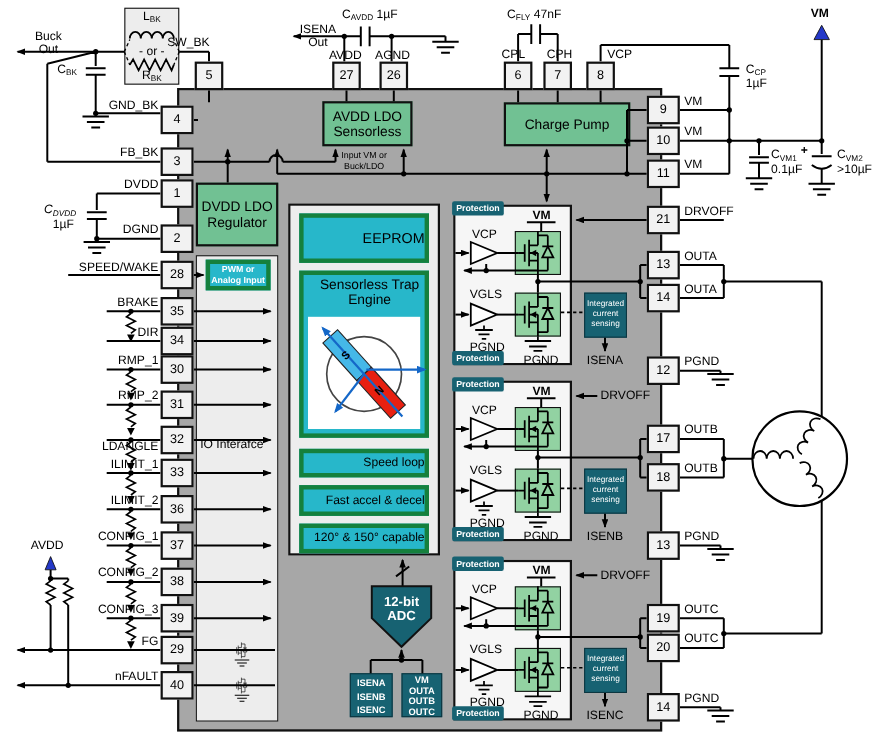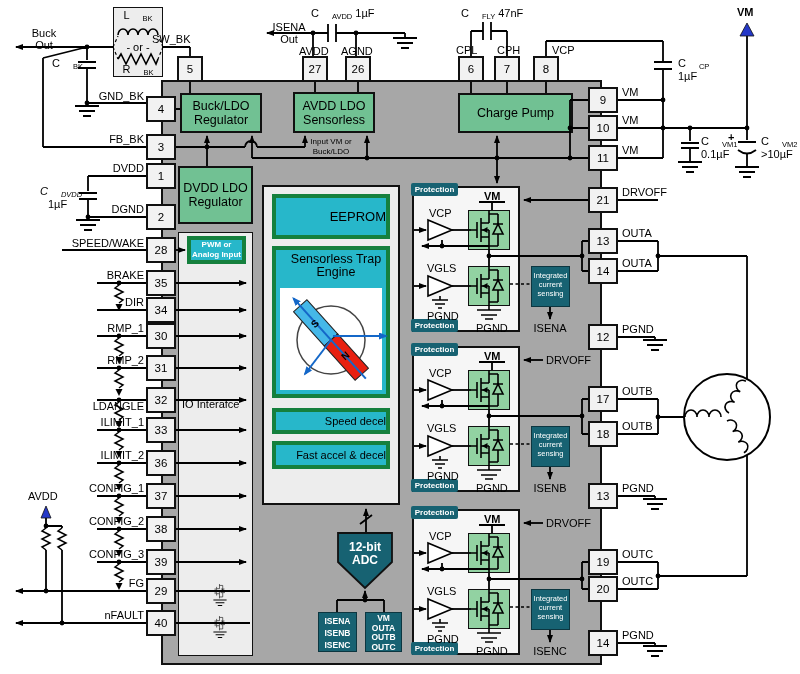--- a/index.html
+++ b/index.html
@@ -14,37 +14,34 @@
   .fet{background:#92d2a2;border:1.5px solid #111;}
   .cyan{background:#27b7ca;border:4px solid #15803d;display:flex;align-items:center;justify-content:flex-end;
         text-align:center;font-size:11px;line-height:13px;color:#000;}
   .teal{background:#176272;color:#fff;border:1px solid #0c3640;}
   .tab{position:absolute;z-index:5;background:#176272;color:#fff;font-size:8px;font-weight:bold;
        display:flex;align-items:center;justify-content:center;border-radius:2px;box-sizing:border-box;}
   .pin{position:absolute;width:30px;height:26px;background:#f2f2f2;border:2px solid #111;box-sizing:border-box;
        display:flex;align-items:center;justify-content:center;font-size:11.5px;color:#000;z-index:5;}
   .pin.t{width:26px;}
   .lbl{position:absolute;font-size:11px;line-height:12px;color:#000;white-space:nowrap;z-index:6;}
-  .lbl .s{font-size:7.5px;vertical-align:-2px;margin-left:13px;}
+  .lbl .s{font-size:7.5px;vertical-align:-2px;}
   .ctr{text-align:center;white-space:normal;}
   .wires{position:absolute;left:0;top:0;z-index:4;pointer-events:none;}
 </style>
 </head>
 <body>
 
 <div class="stage">
 
   <div class="box chip" style="left:161px;top:80px;width:441px;height:585px;"></div>
   <div class="box ltgray" style="left:113px;top:7px;width:50px;height:70px;border-width:1.5px;"></div>
   <div class="box ltgray" style="left:178px;top:232px;width:75px;height:424px;border-width:1.5px;"></div>
   <div class="box ltgray" style="left:262px;top:185px;width:138px;height:320px;"></div>
 
-  <div class="box green" style="left:180px;top:93px;width:82px;height:40px;">
-      <span>Buck/LDO Regulator</span>
-    </div>
   <div class="box green" style="left:293px;top:92px;width:82px;height:41px;">
       <span>AVDD LDO Sensorless</span>
     </div>
   <div class="box green" style="left:458px;top:93px;width:115px;height:40px;">
       <span>Charge Pump</span>
     </div>
   <div class="box green" style="left:178px;top:166px;width:75px;height:58px;">
       <span>DVDD LDO Regulator</span>
     </div>
   <div class="lbl ctr" style="left:299px;top:137px;width:64px;font-size:8px;line-height:9.5px;">Input VM or Buck/LDO</div>
@@ -57,24 +54,27 @@
   <div class="box cyan" style="left:272px;top:194px;width:118px;height:45px;font-size:13px;">
       <span>EEPROM</span>
     </div>
   <div class="box cyan" style="left:272px;top:246px;width:118px;height:152px;align-items:flex-start;font-size:12.5px;">
       <span style="display:block;width:100px;margin-top:3px;">Sensorless Trap Engine</span>
     </div>
   <div class="box" style="left:280px;top:288px;width:102px;height:102px;background:#fff;"></div>
   <div class="lbl" style="left:312px;top:318px;font-size:10px;font-weight:bold;transform:rotate(-42deg);">S</div>
   <div class="lbl" style="left:342px;top:350px;font-size:10px;font-weight:bold;transform:rotate(-42deg);">N</div>
   <div class="box cyan" style="left:272px;top:408px;width:118px;height:26px;">
-      <span>Speed decel</span>
+      <span>Speed loop</span>
     </div>
   <div class="box cyan" style="left:272px;top:441px;width:118px;height:28px;">
       <span>Fast accel &amp; decel</span>
+    </div>
+  <div class="box cyan" style="left:272px;top:476px;width:118px;height:27px;">
+      <span>120° &amp; 150° capable</span>
     </div>
 
   <div class="lbl ctr" style="left:338px;top:541px;width:54px;color:#fff;font-weight:bold;font-size:12px;line-height:13px;">12-bit ADC</div>
   <div class="box teal ctr" style="left:318px;top:612px;width:39px;height:40px;font-size:8.5px;font-weight:bold;line-height:12px;padding-top:2px;"><span>ISENA ISENB ISENC</span></div>
   <div class="box teal ctr" style="left:365px;top:612px;width:37px;height:40px;font-size:8.5px;font-weight:bold;line-height:9.5px;padding-top:1px;"><span>VM OUTA OUTB OUTC</span></div>
 
   <div class="box white" style="left:412px;top:186px;width:108px;height:146px;"></div>
   <div class="box fet" style="left:468px;top:210px;width:42px;height:40px;"></div>
   <div class="box fet" style="left:468px;top:266px;width:42px;height:40px;"></div>
   <div class="tab" style="left:411px;top:183px;width:47px;height:13px;">Protection</div>

